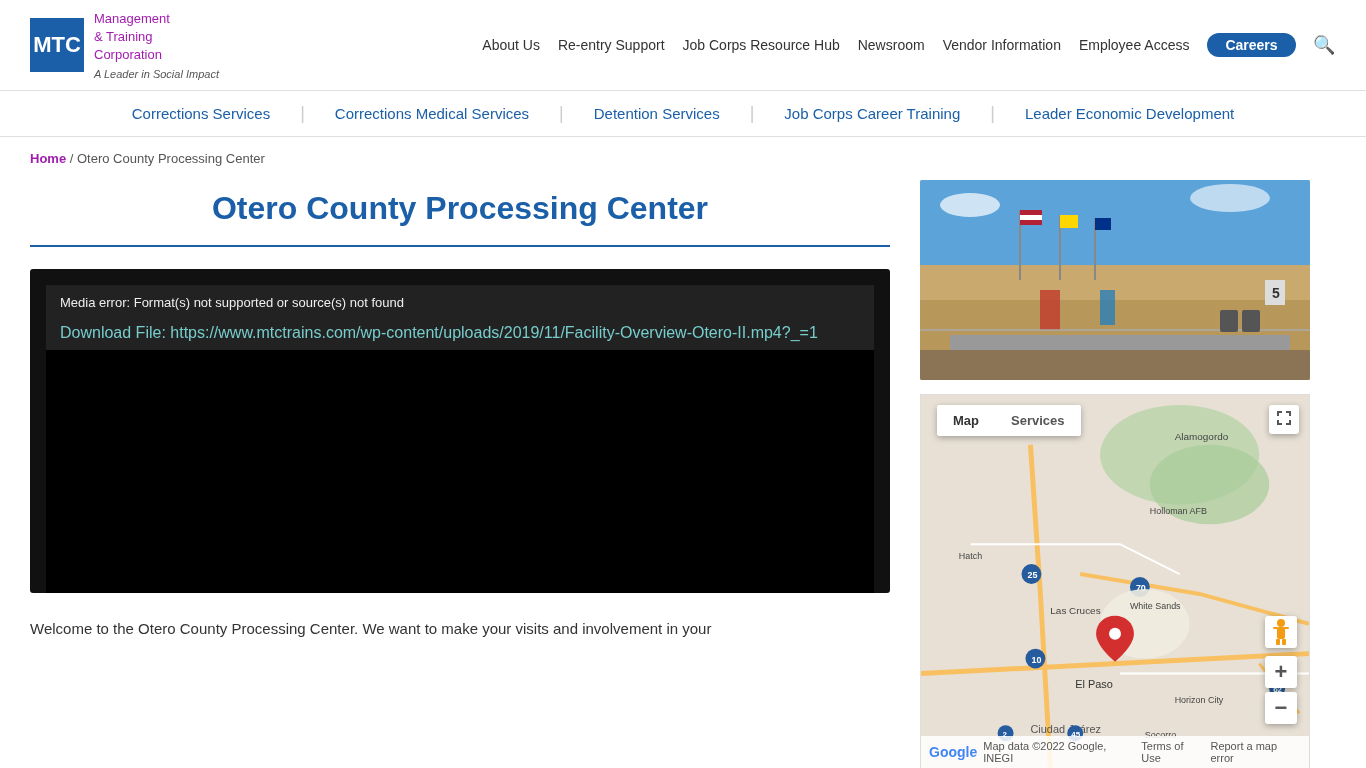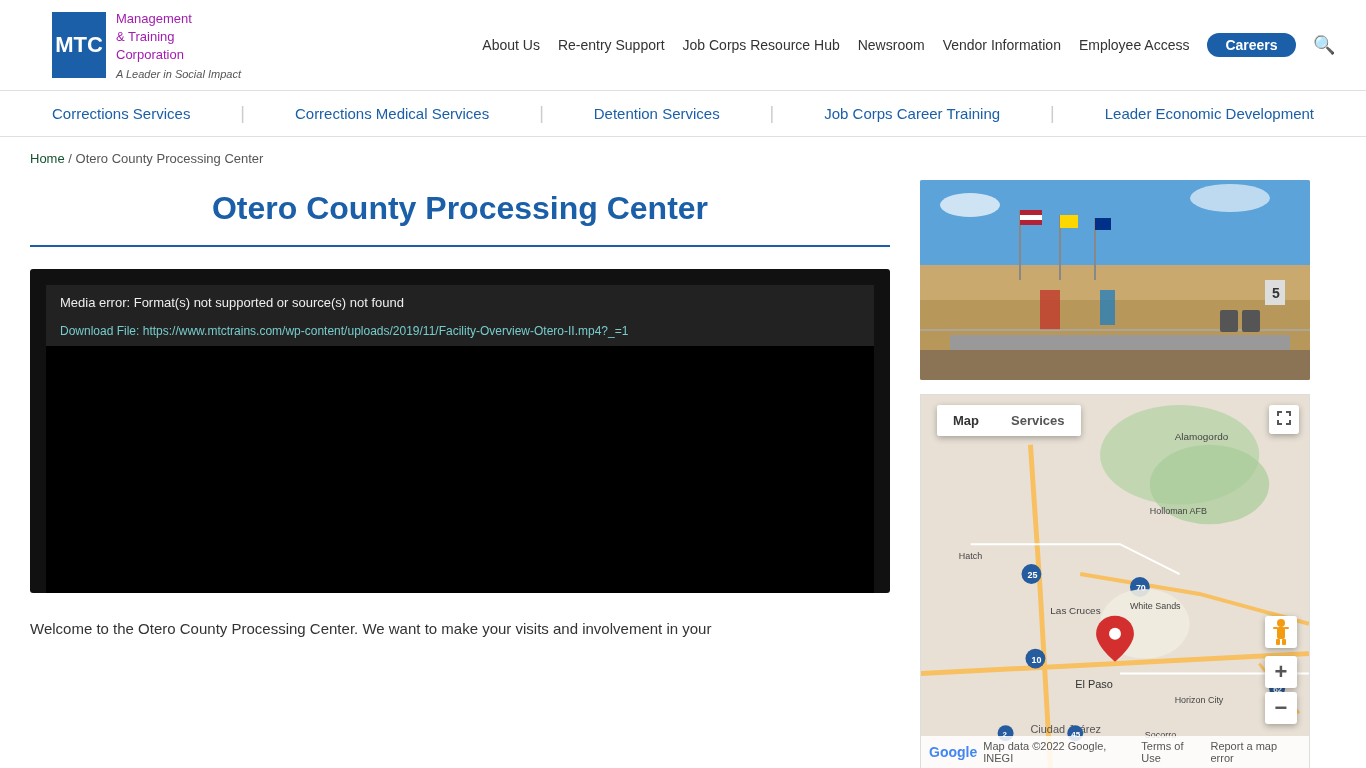--- a/index.html
+++ b/index.html
@@ -17,25 +17,24 @@
       display: flex;
       align-items: center;
       gap: 10px;
     }
     .logo-box {
       background: #1a5fa8;
       color: white;
       font-size: 22px;
       font-weight: bold;
       width: 54px;
-      height: 66px;
+      height: 54px;
       display: flex;
       align-items: center;
       justify-content: center;
-      margin-left: 22px;
     }
     .logo-text {
       font-size: 13px;
       color: #a21caf;
       line-height: 1.4;
     }
     .logo-tagline {
       font-size: 11px;
       color: #555;
       margin-top: 3px;
@@ -62,22 +61,22 @@
     .search-icon-wrap {
       cursor: pointer;
       font-size: 18px;
       color: #333;
     }
 
     
     .header-bottom {
       display: flex;
       align-items: center;
-      justify-content: space-between;
-      gap: 0;
+      justify-content: center;
+      gap: 8px;
       padding: 12px 30px;
       border-bottom: 1px solid #e0e0e0;
     }
     .sec-nav-item {
       text-decoration: none;
       color: #1a5fa8;
       font-size: 15px;
       padding: 0 22px;
       position: relative;
     }
@@ -86,22 +85,23 @@
       font-size: 18px;
     }
 
     
     .breadcrumb {
       padding: 14px 30px;
       font-size: 13px;
       color: #555;
     }
     .breadcrumb a {
-      color: #14532d;
+      color: #a21caf;
       text-decoration: none;
+      font-weight: bold;
     }
 
     
     .main-content {
       display: flex;
       gap: 30px;
       padding: 0 30px 30px;
     }
 
     
@@ -134,21 +134,21 @@
       overflow: hidden;
     }
     .video-error-bar {
       background: #222;
       color: #eee;
       font-size: 13px;
       padding: 10px 14px;
     }
     .video-download-link {
       color: #7cc;
-      font-size: 12px;
+      font-size: 16px;
       display: block;
       padding: 4px 14px 8px;
       background: #222;
     }
     .video-black-area {
       background: #000;
       height: 340px;
     }
 
     

